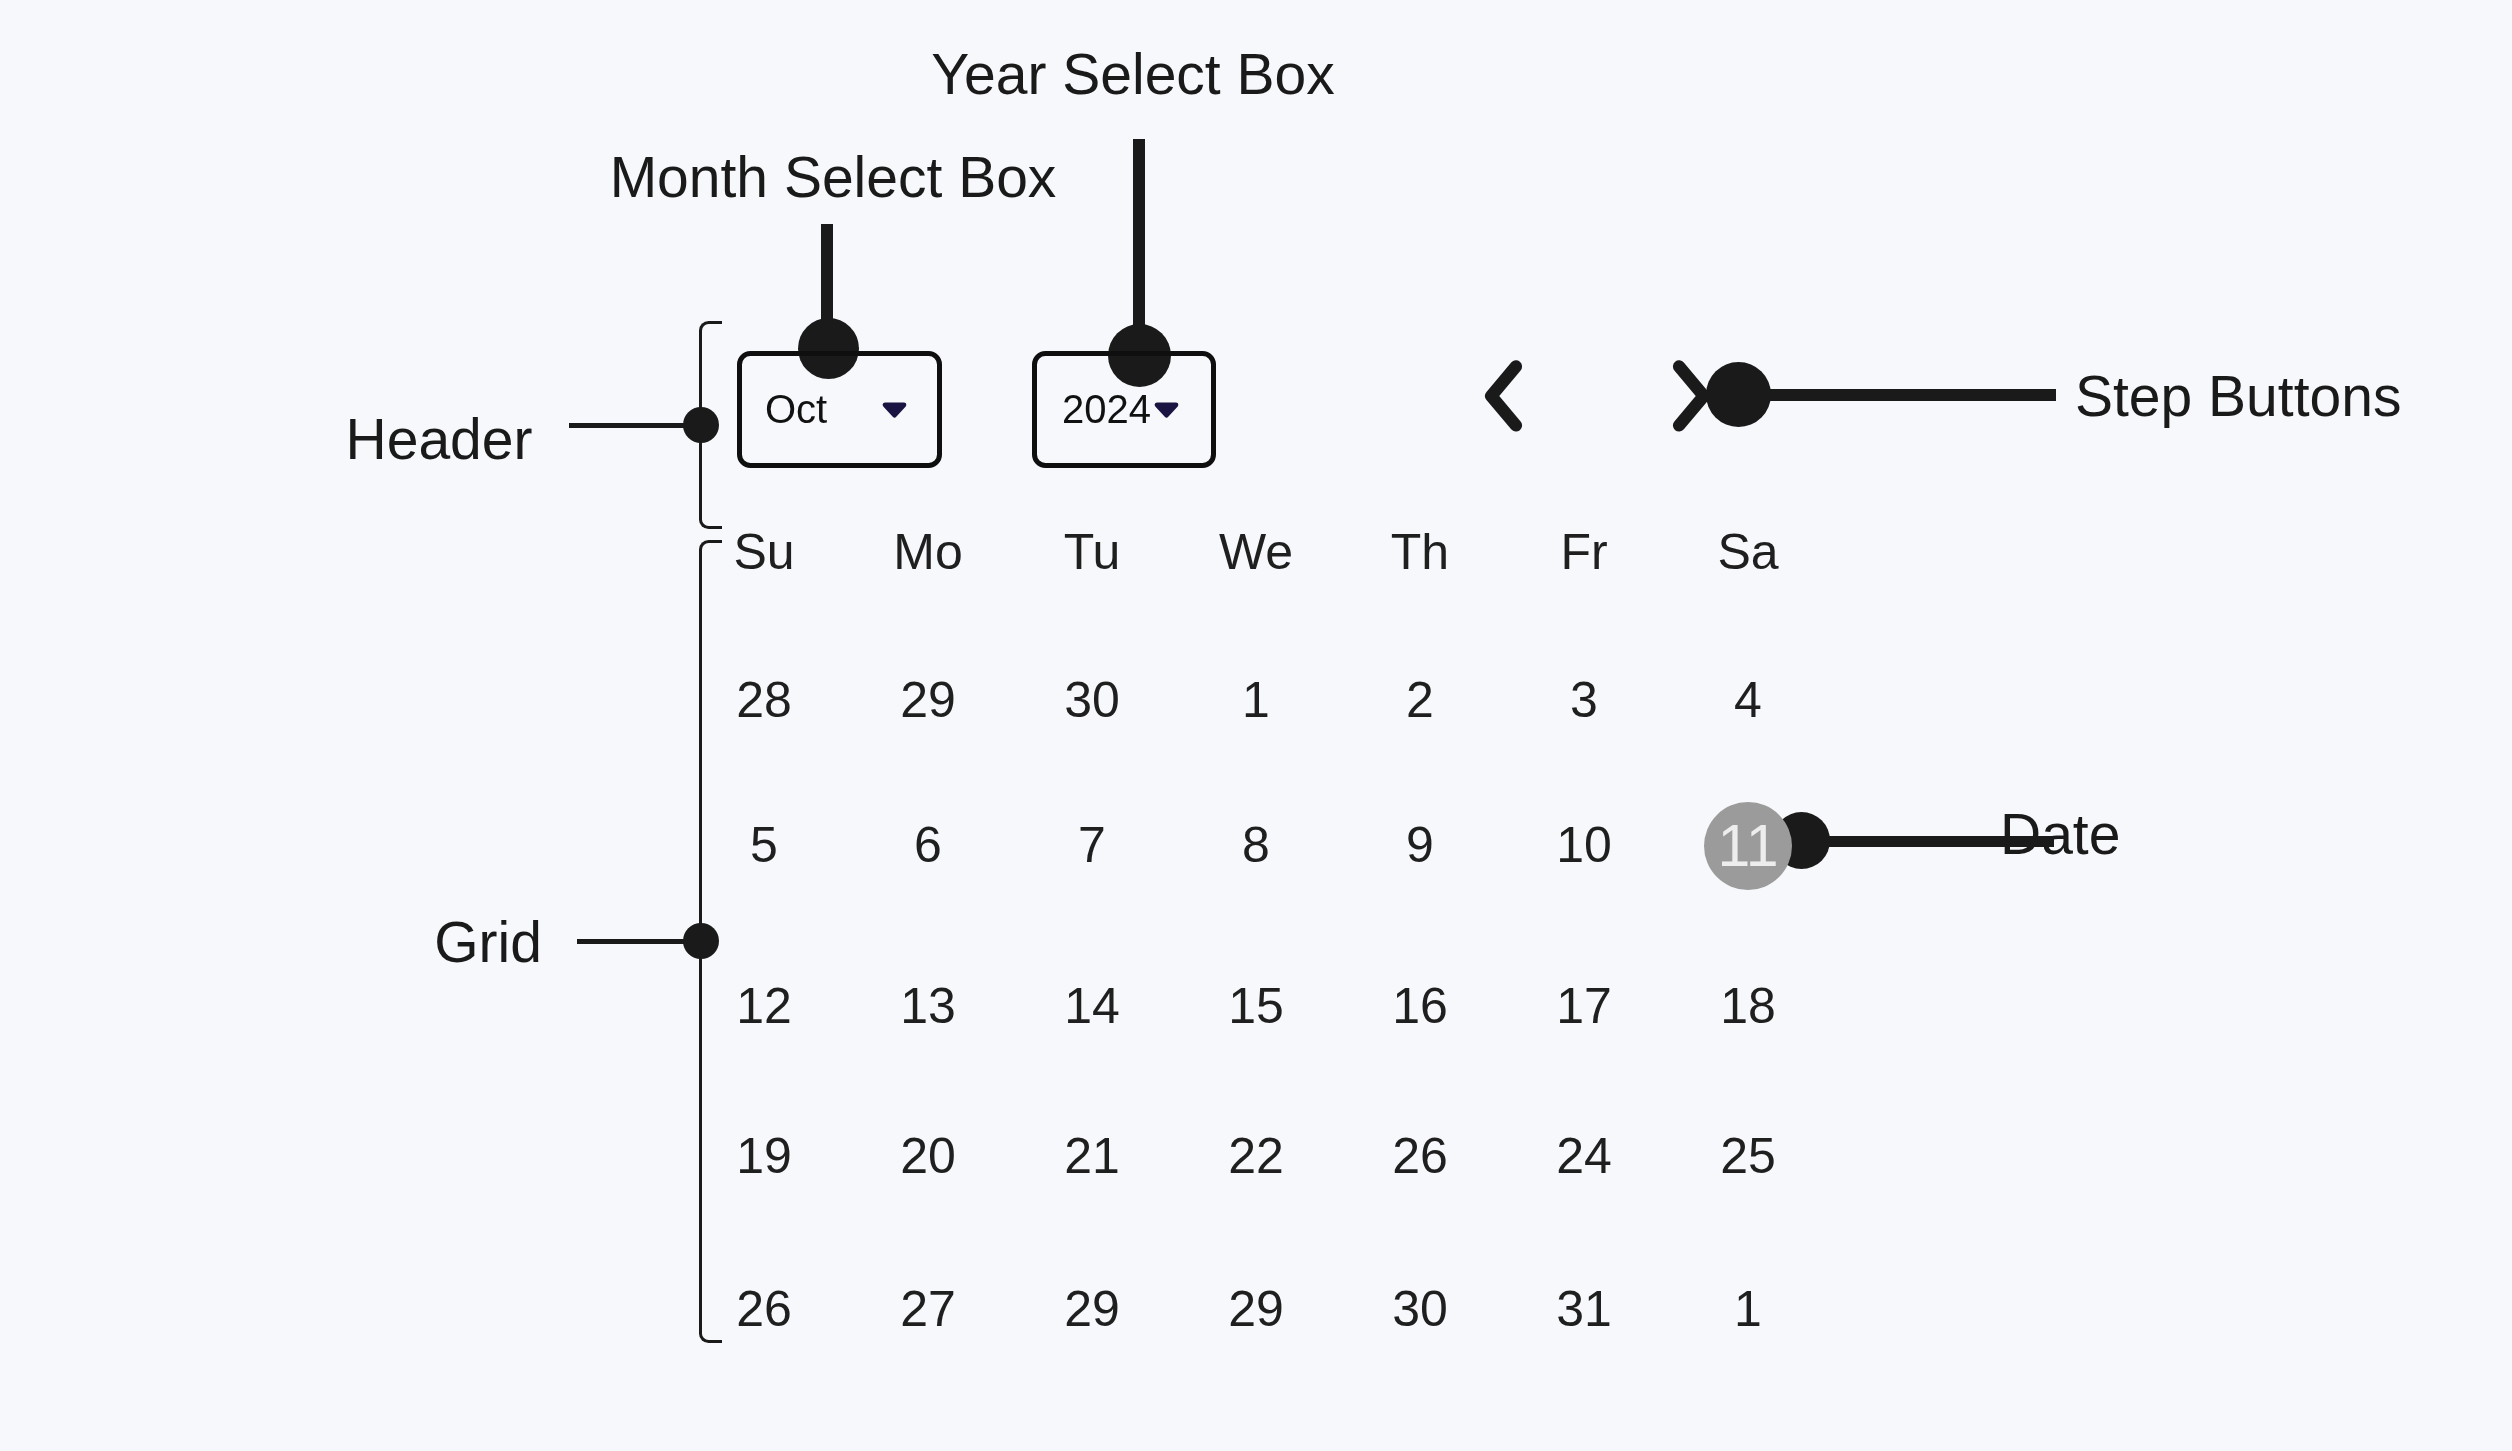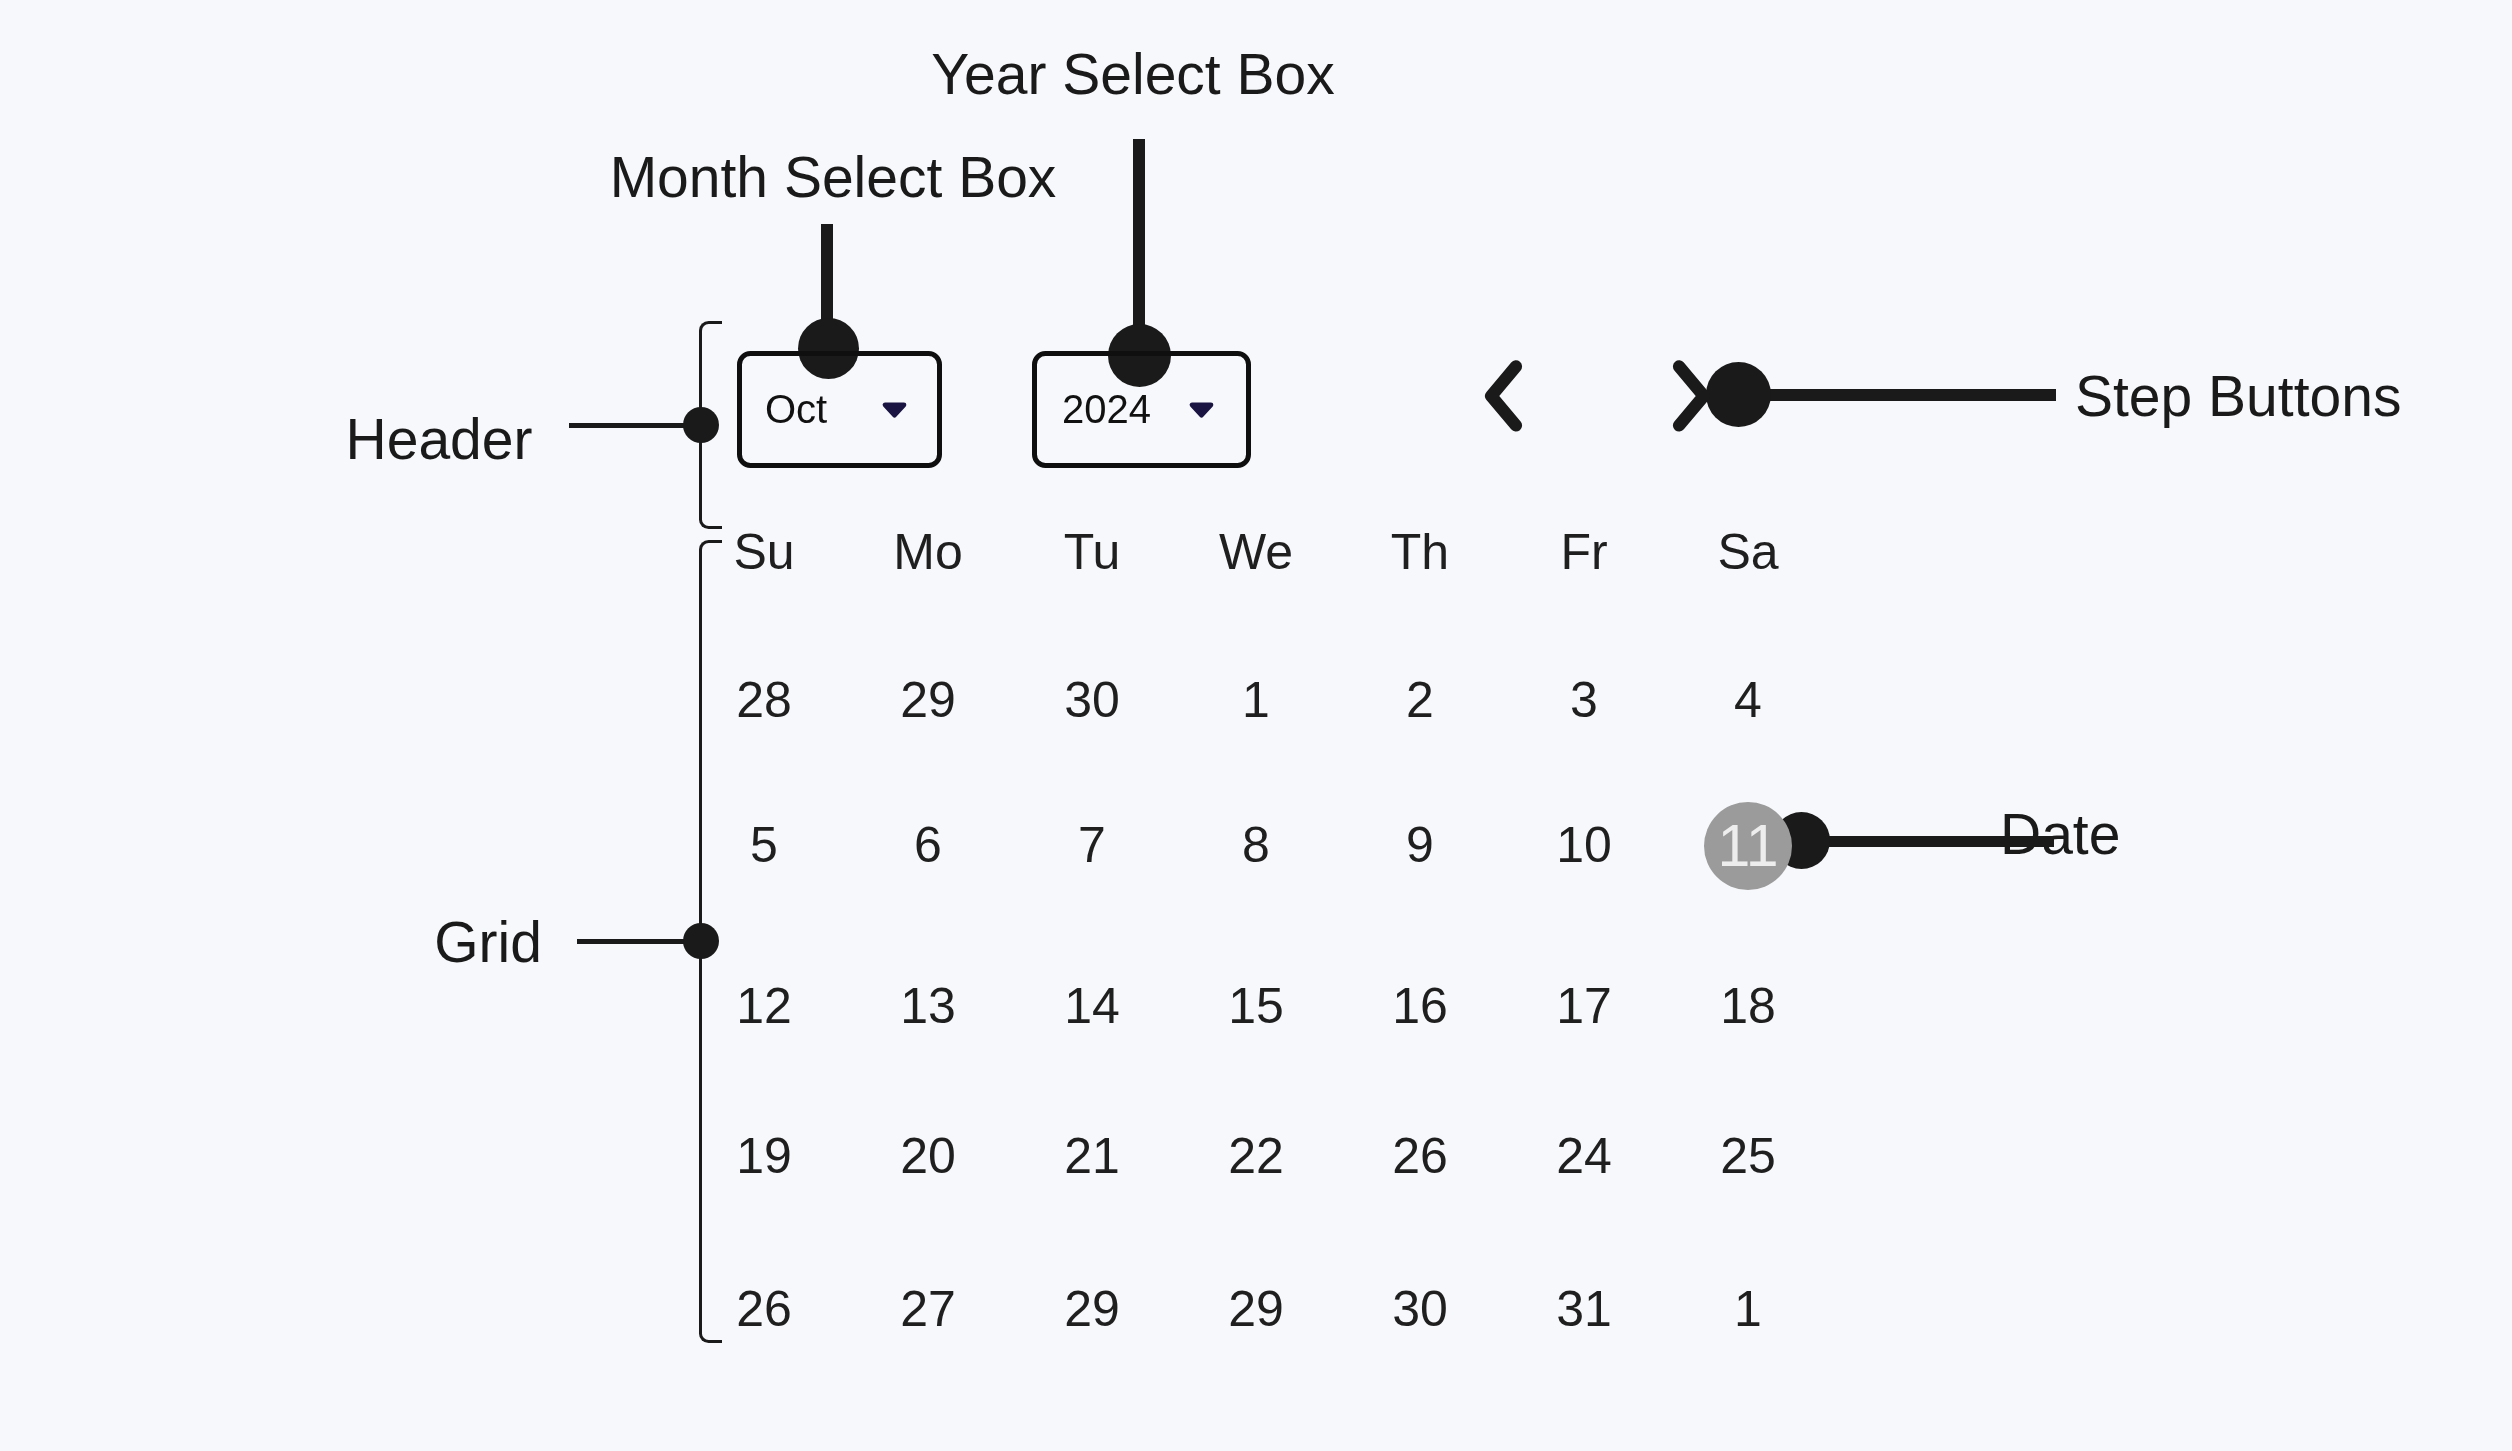--- a/index.html
+++ b/index.html
@@ -51,21 +51,21 @@
   #grid-bracket   { top:540px; height:803px; }
 
   
   .select-box {
     position:absolute; box-sizing:border-box;
     display:flex; align-items:center; justify-content:space-between;
     border:5.7px solid #0f0f0f; border-radius:13.4px; background:transparent;
     font-size:40px; color:#111; cursor:pointer;
   }
   #month-select { left:737px;  top:351px; width:205px; height:117px; padding:0 29px 0 23px; }
-  #year-select  { left:1032px; top:351px; width:219px; height:117px; padding:0 31.5px 0 25px; }
+  #year-select  { left:1032px; top:351px; width:184px; height:117px; padding:0 31.5px 0 25px; }
   .caret-svg { display:block; }
 
   
   .step-btn {
     position:absolute; width:57px; height:76px; padding:0;
     background:none; border:none; cursor:pointer;
   }
   #prev-button { left:1476px; top:357px; }
   #next-button { left:1662px; top:357px; }
 

